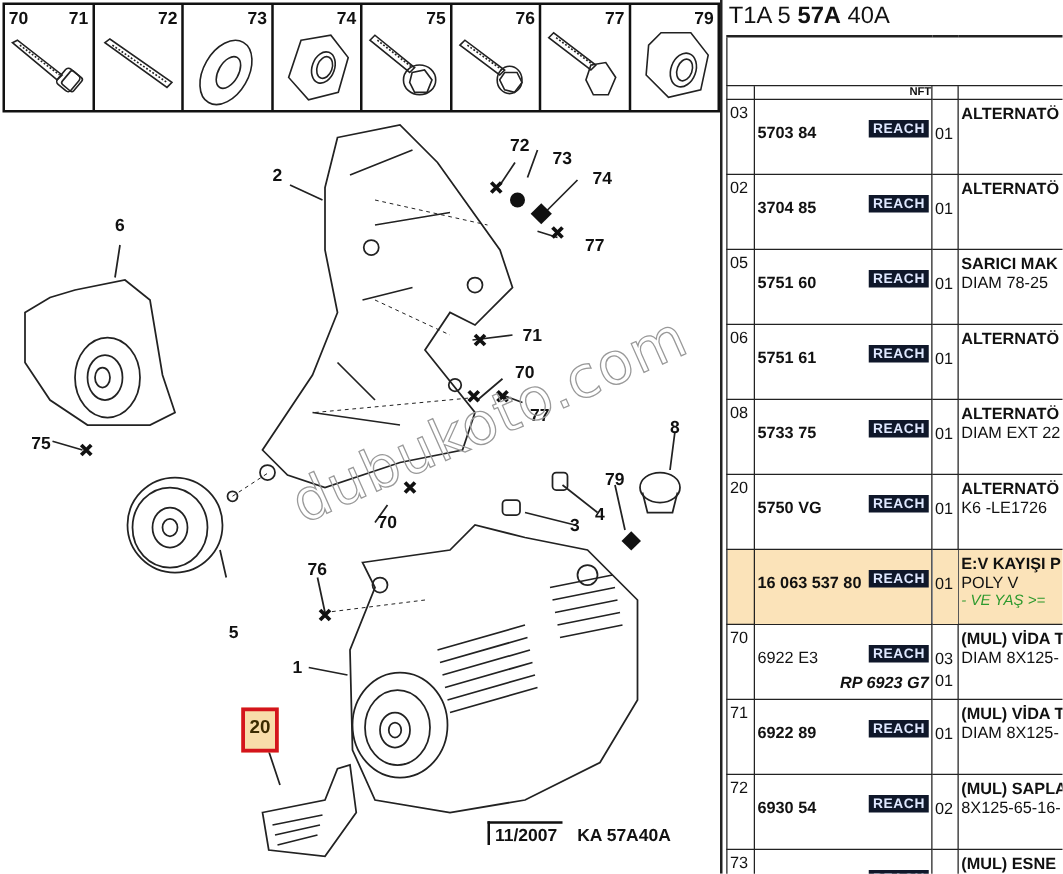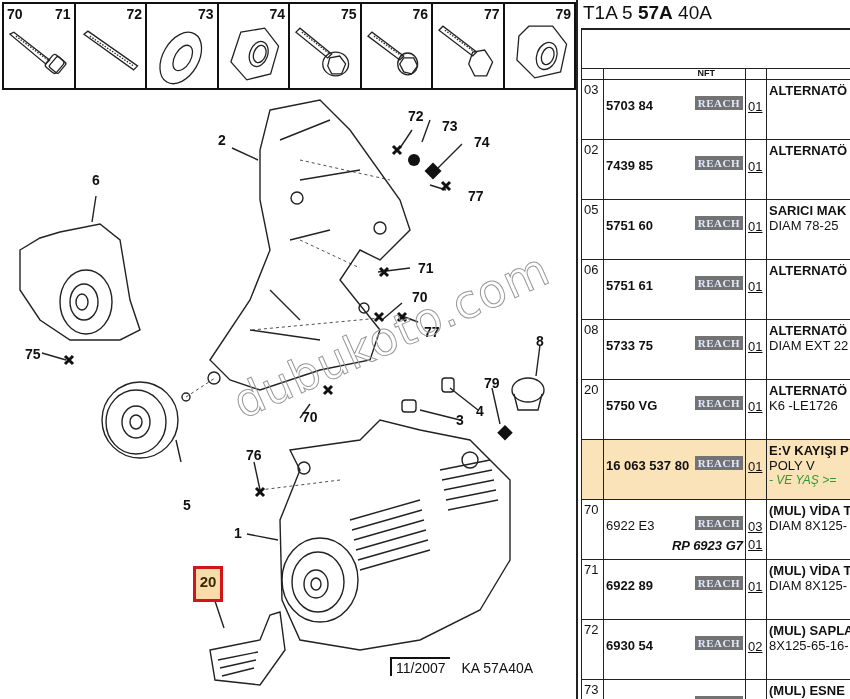--- a/index.html
+++ b/index.html
@@ -7,40 +7,40 @@
   .diagram{position:absolute;left:0;top:0;width:578px;height:699px;border-right:2px solid #222;box-sizing:border-box;background:#fff;}
   .fastener-strip{position:absolute;left:2px;top:2px;width:574px;height:88px;border:2px solid #111;box-sizing:border-box;display:flex;}
   .fcell{flex:1;border-right:2px solid #111;position:relative;}
   .fcell:last-child{border-right:none;}
   .fnum{position:absolute;top:2px;font-weight:bold;font-size:14px;color:#111;}
   .fnum.l{left:3px;} .fnum.r{right:3px;}
   .fcell svg{position:absolute;left:0;top:18px;width:100%;height:66px;}
   .drawing{position:absolute;left:0;top:92px;width:576px;height:607px;}
   .callout{position:absolute;font-weight:bold;font-size:14px;color:#111;}
   .callout-hl{position:absolute;left:193px;top:566px;width:30px;height:36px;border:3px solid #d4141c;background:#f8dcaa;box-sizing:border-box;font-weight:bold;font-size:15px;color:#3a2a00;text-align:center;line-height:26px;}
-  .stamp{position:absolute;left:390px;top:660px;font-weight:normal;font-size:14px;color:#111;}
+  .stamp{position:absolute;left:390px;top:660px;font-weight:bold;font-size:14px;color:#111;}
   .stamp .date{border-left:2px solid #111;border-top:2px solid #111;padding:1px 4px 0 4px;}
   .watermark{position:absolute;left:225px;top:380px;font-size:46px;color:transparent;-webkit-text-stroke:1px #999;transform:rotate(-24deg);transform-origin:left top;letter-spacing:1px;font-family:"DejaVu Sans",sans-serif;}
   .panel{position:absolute;left:580px;top:0;width:270px;height:667px;background:#fff;}
   .ref-title{position:absolute;left:3px;top:2px;font-size:19px;color:#111;}
   .ref-title b{font-weight:bold;}
   .ptable{position:absolute;left:1px;top:28px;width:290px;border-collapse:collapse;table-layout:fixed;}
   .ptable td{border:1px solid #222;vertical-align:top;padding:0;font-size:13px;color:#111;}
   .hdr-blank td{height:38px;border-top:2px solid #222;}
   .hdr td{height:10px;font-size:9px;font-weight:bold;text-align:right;line-height:8px;overflow:hidden;}
   tr.row td{height:56px;}
   tr.row.hl td{background:#fbe3b9;}
   .pos{padding:2px 0 0 2px !important;font-size:13px;}
   .ref{position:relative;}
   .ref .num{position:absolute;left:2px;top:18px;font-weight:bold;font-size:13px;}
   .ref .num.it{font-weight:normal;}
   .ref .rp{position:absolute;right:2px;top:38px;font-style:italic;font-weight:bold;font-size:13px;}
-  .badge{position:absolute;right:2px;top:16px;background:#737373;color:#dfe8ff;font-size:11px;font-weight:bold;padding:1px 3px;letter-spacing:0.5px;font-family:Liberation Serif, serif;}
+  .badge{position:absolute;right:2px;top:16px;background:#0f172a;color:#dfe8ff;font-size:11px;font-weight:bold;padding:1px 3px;letter-spacing:0.5px;}
   .qty{position:relative;font-size:13px;}
-  .qty span{position:absolute;left:2px;text-decoration:underline;}
+  .qty span{position:absolute;left:2px;}
   .qty .q1{top:19px;} .qty .q2{top:37px;}
   .desc{padding:3px 0 0 2px !important;white-space:nowrap;overflow:hidden;}
   .desc .d1{font-weight:bold;display:block;}
   .desc .d2{display:block;}
   .desc .d3{display:block;color:#2e9a2e;font-style:italic;font-size:12px;}
 </style>
 </head>
 <body>
 
 <div class="diagram">
@@ -226,21 +226,21 @@
         <col style="width:142px">
         <col style="width:21px">
         <col style="width:105px">
       </colgroup>
     <tbody>
         <tr class="hdr-blank">
           <td colspan="4"></td>
         </tr>
     <tr class="hdr">
       <td></td>
-      <td style="padding-right:30px">NFT</td>
+      <td style="">NFT</td>
       <td></td>
       <td></td>
     </tr>
     </tbody>
       <tbody id="rows">
   <tr class="row">
     <td class="pos"><span>03</span></td>
     <td class="ref">
       <span class="num">5703 84</span>
       <span class="badge">REACH</span>
@@ -253,21 +253,21 @@
     <td class="desc">
             <span class="d1">ALTERNATÖ</span>
             <span class="d2"></span>
             <span class="d3"></span>
           </td>
   </tr>
 
   <tr class="row">
     <td class="pos"><span>02</span></td>
     <td class="ref">
-      <span class="num">7439 85</span>
+      <span class="num">3704 85</span>
       <span class="badge">REACH</span>
 
     </td>
     <td class="qty">
             <span class="q1">01</span>
             <span class="q2"></span>
           </td>
     <td class="desc">
             <span class="d1">ALTERNATÖ</span>
             <span class="d2"></span>

